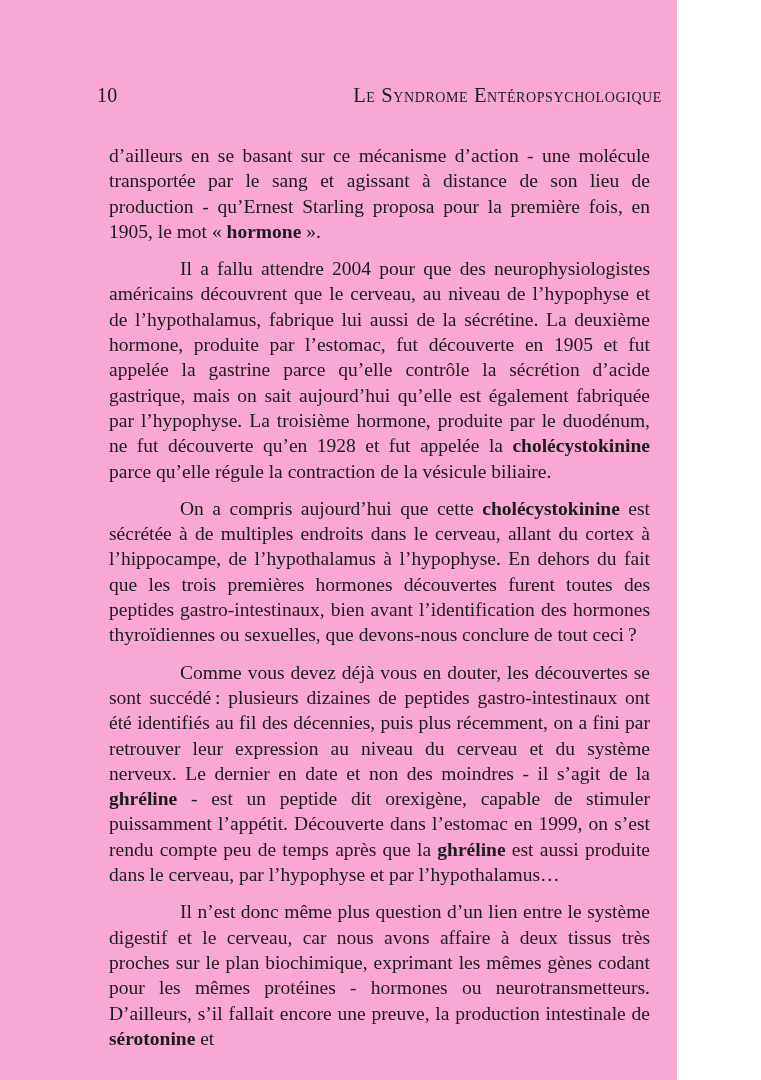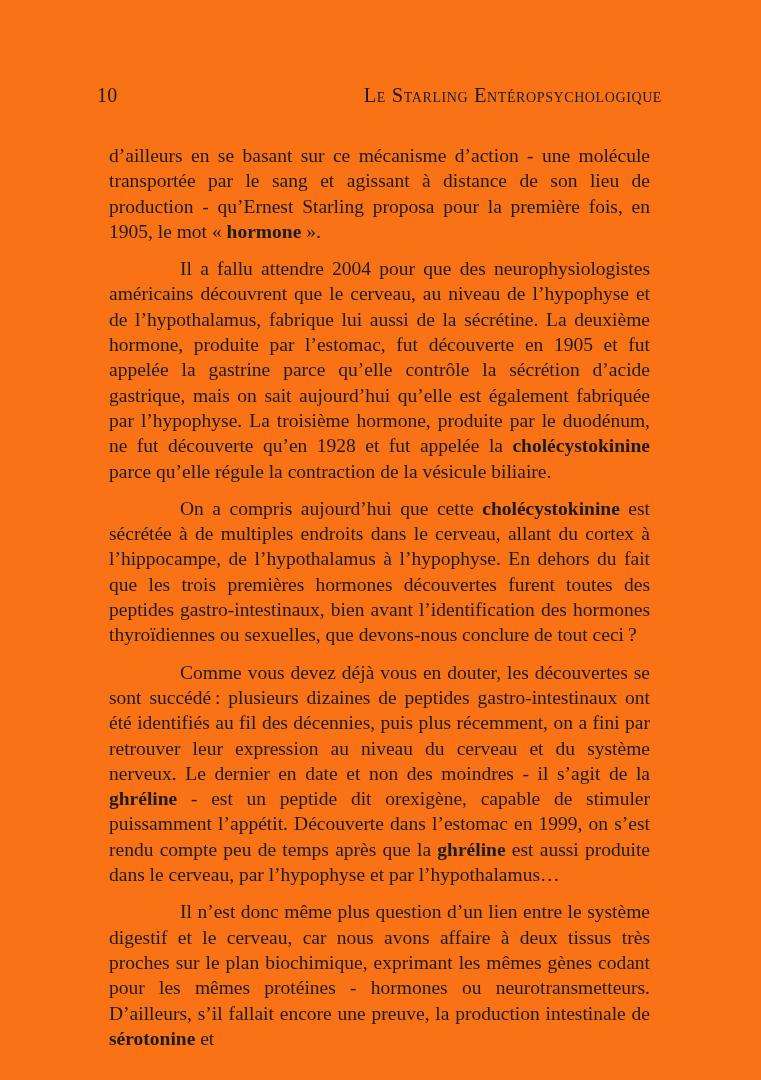--- a/index.html
+++ b/index.html
@@ -2,23 +2,23 @@
 <html lang="fr"><head>
 <meta charset="utf-8">
 <style>
   html, body {
     margin: 0;
     padding: 0;
     background: #ffffff;
   }
   .page {
     position: relative;
-    width: 761px;
+    width: 677px;
     height: 1080px;
-    background: #f97316;
+    background: #f9a8d4;
     color: #1b1b1b;
     font-family: "Liberation Serif", "DejaVu Serif", serif;
     overflow: hidden;
   }
   .running-header {
     position: absolute;
     left: 97px;
     width: 565px;
     top: 84px;
     display: flex;
@@ -55,21 +55,21 @@
   .para b {
     font-weight: bold;
   }
 </style>
 </head>
 <body>
 
 <div class="page">
   <div class="running-header">
     <span class="page-number">10</span>
-    <span class="running-title">Le Starling Entéropsychologique</span>
+    <span class="running-title">Le Syndrome Entéropsychologique</span>
   </div>
   <div class="page-body">
       <p class="para"><span>d’ailleurs en se basant sur ce mécanisme d’action - une molécule transportée par le sang et agissant à distance de son lieu de production - qu’Ernest Starling proposa pour la première fois, en 1905, le mot «&nbsp;</span><b>hormone</b><span>&nbsp;».</span></p>
       <p class="para indent"><span>Il a fallu attendre 2004 pour que des neurophysiologistes américains découvrent que le cerveau, au niveau de l’hypophyse et de l’hypothalamus, fabrique lui aussi de la sécrétine. La deuxième hormone, produite par l’estomac, fut découverte en 1905 et fut appelée la gastrine parce qu’elle contrôle la sécrétion d’acide gastrique, mais on sait aujourd’hui qu’elle est également fabriquée par l’hypophyse. La troisième hormone, produite par le duodénum, ne fut découverte qu’en 1928 et fut appelée la </span><b>cholécystokinine</b><span> parce qu’elle régule la contraction de la vésicule biliaire.</span></p>
       <p class="para indent"><span>On a compris aujourd’hui que cette </span><b>cholécystokinine</b><span> est sécrétée à de multiples endroits dans le cerveau, allant du cortex à l’hippocampe, de l’hypothalamus à l’hypophyse. En dehors du fait que les trois premières hormones découvertes furent toutes des peptides gastro-intestinaux, bien avant l’identification des hormones thyroïdiennes ou sexuelles, que devons-nous conclure de tout ceci ?</span></p>
       <p class="para indent"><span>Comme vous devez déjà vous en douter, les découvertes se sont succédé : plusieurs dizaines de peptides gastro-intestinaux ont été identifiés au fil des décennies, puis plus récemment, on a fini par retrouver leur expression au niveau du cerveau et du système nerveux. Le dernier en date et non des moindres - il s’agit de la </span><b>ghréline</b><span> - est un peptide dit orexigène, capable de stimuler puissamment l’appétit. Découverte dans l’estomac en 1999, on s’est rendu compte peu de temps après que la </span><b>ghréline</b><span> est aussi produite dans le cerveau, par l’hypophyse et par l’hypothalamus…</span></p>
       <p class="para indent"><span>Il n’est donc même plus question d’un lien entre le système digestif et le cerveau, car nous avons affaire à deux tissus très proches sur le plan biochimique, exprimant les mêmes gènes codant pour les mêmes protéines - hormones ou neurotransmetteurs. D’ailleurs, s’il fallait encore une preuve, la production intestinale de </span><b>sérotonine</b><span> et</span></p>
     </div>
 </div>
 

